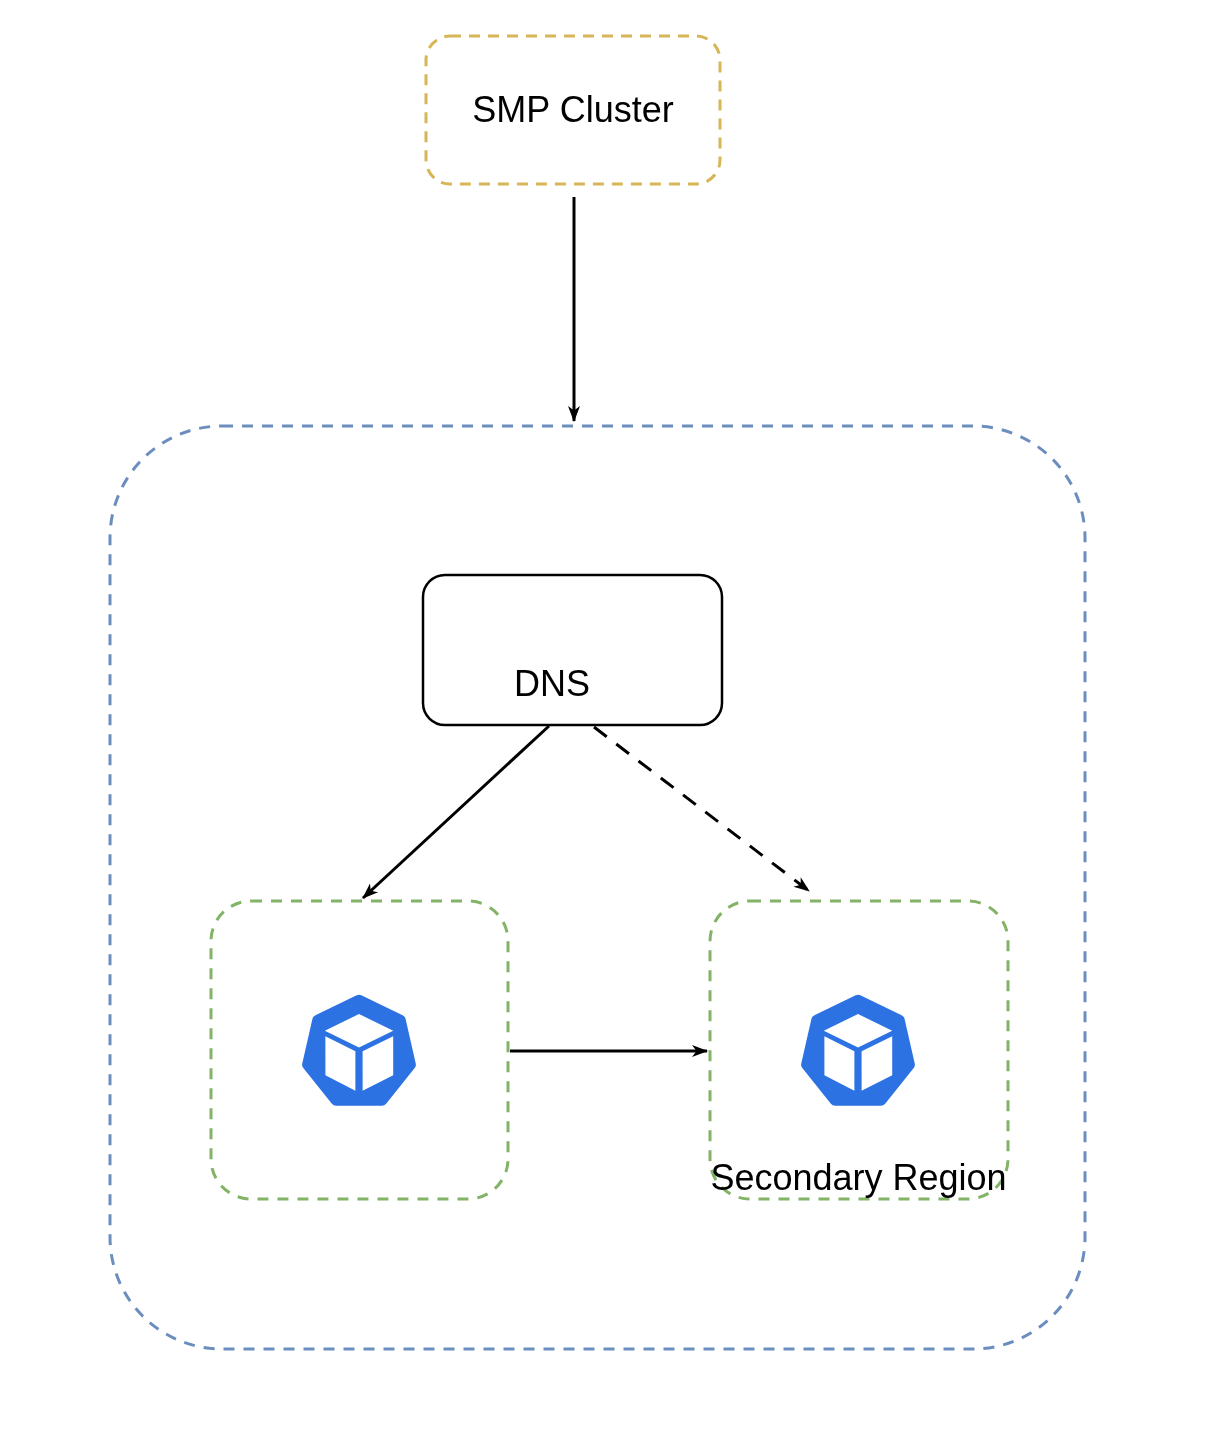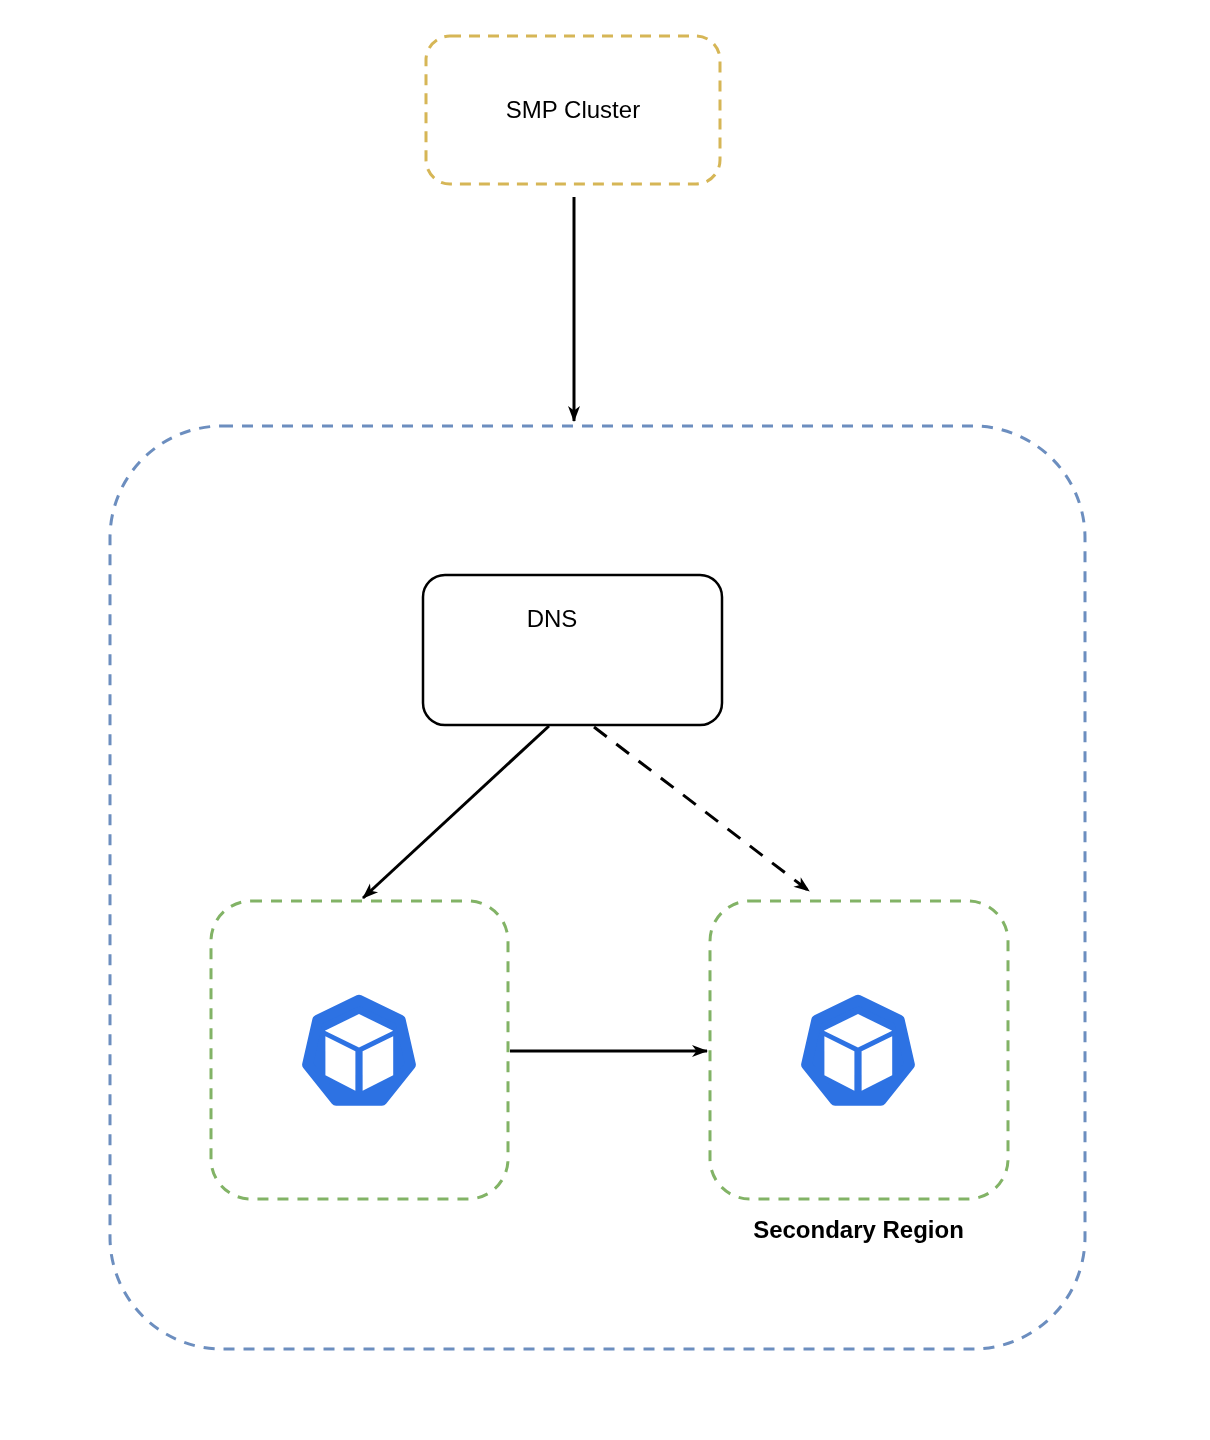--- a/index.html
+++ b/index.html
@@ -41,28 +41,28 @@
   .edge         { stroke: var(--arrow-color); stroke-width: 3; fill: none; }
   .edge.dashed  { stroke-dasharray: 16 12; }
   .arrow-head   { fill: var(--arrow-color); }
   
   .node-label {
     position: absolute;
     display: flex;
     align-items: center;
     justify-content: center;
     text-align: center;
-    font-size: 24px;
+    font-size: 36px;
     line-height: 1.2;
     color: var(--text-color);
   }
   .lbl-smp       { left: 425px; top: 35px;   width: 296px; height: 150px; }
-  .lbl-dns       { left: 423px; top: 544px;  width: 258px; height: 150px; }
+  .lbl-dns       { left: 423px; top: 609px;  width: 258px; height: 150px; }
   .lbl-primary   { left: 191px; top: 1212px; width: 337px; height: 36px; }
-  .lbl-secondary { left: 690px; top: 1212px; width: 337px; height: 36px; font-weight: bold; }
+  .lbl-secondary { left: 690px; top: 1160px; width: 337px; height: 36px; }
   
   .region-icon {
     position: absolute;
     width: 120px; height: 120px;
   }
   .icon-primary   { left: 299px; top: 990px; }
   .icon-secondary { left: 798px; top: 990px; }
   .hepta { fill: var(--icon-blue); stroke: var(--icon-blue); stroke-width: 9; stroke-linejoin: round; }
   .cube-face { fill: #ffffff; }
 </style>

